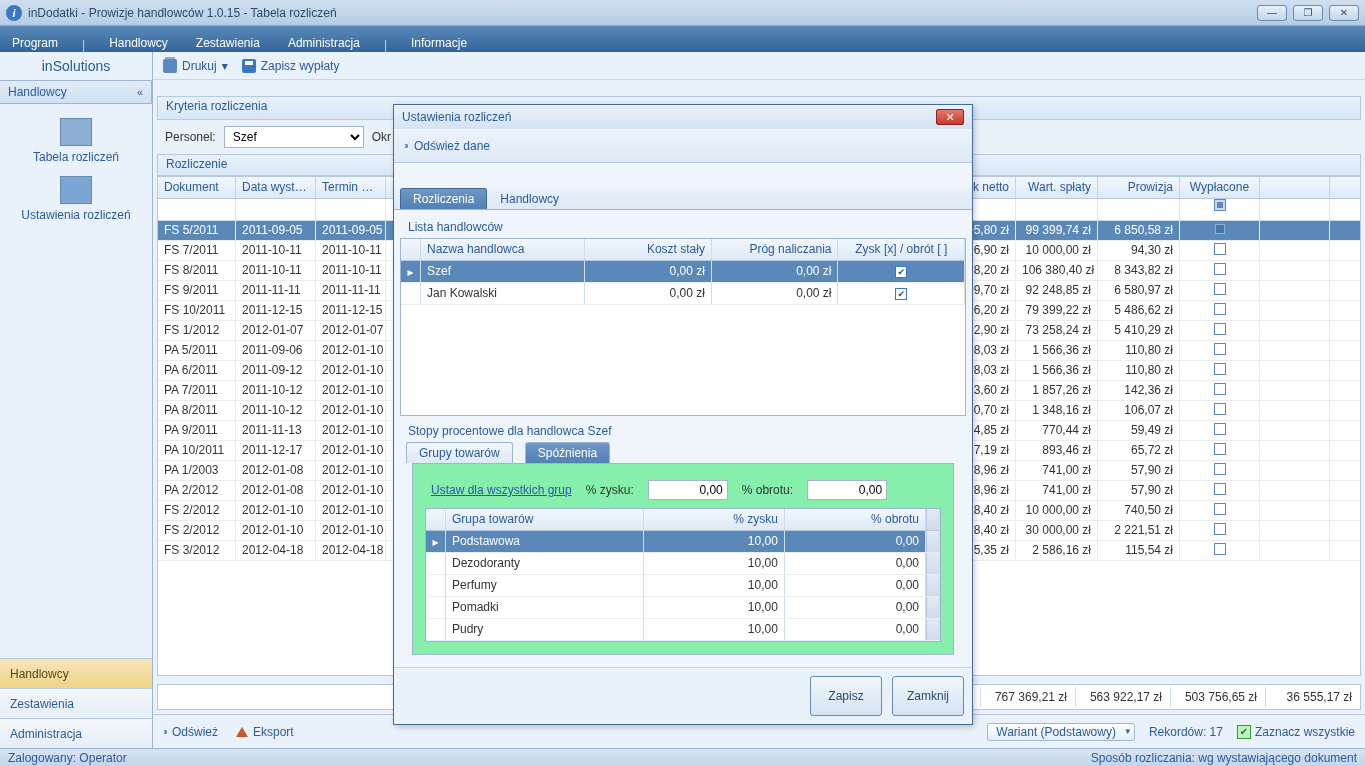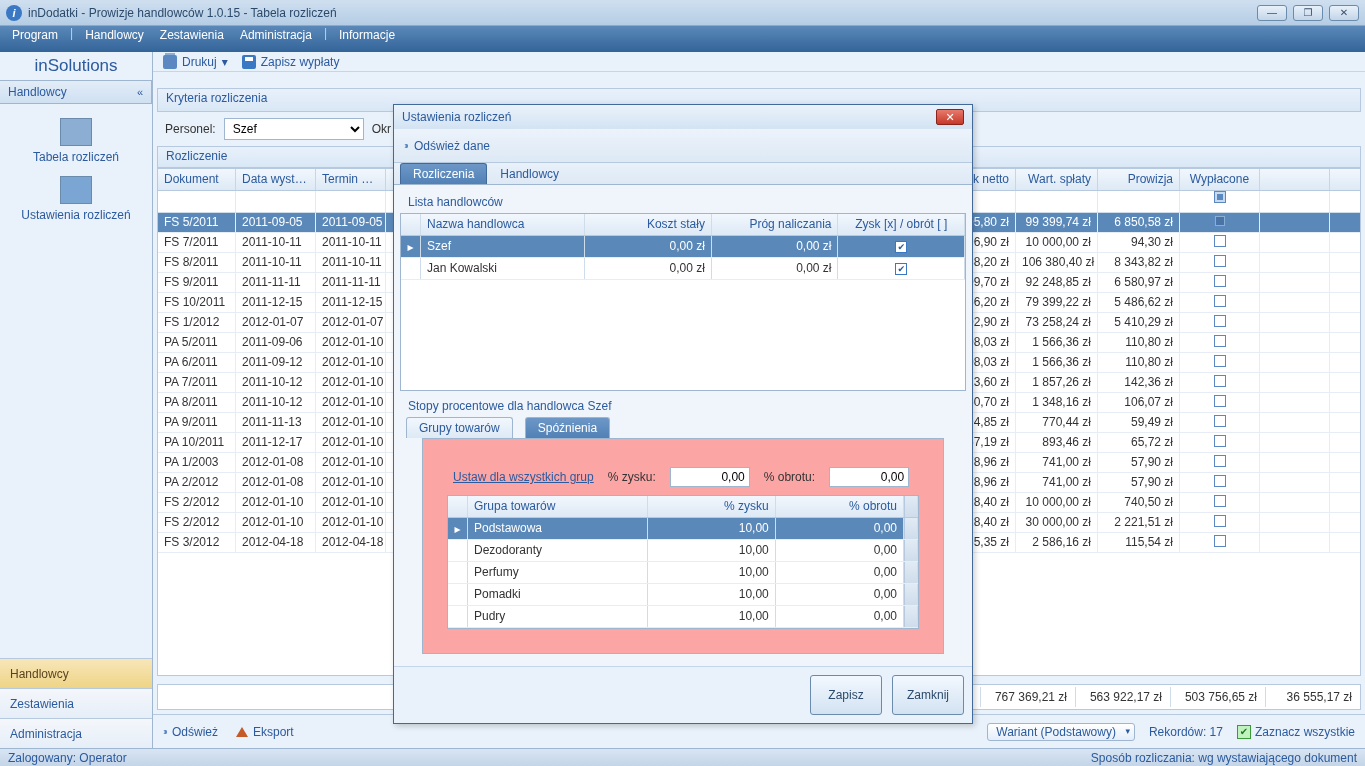--- a/index.html
+++ b/index.html
@@ -4,40 +4,40 @@
 <style>
 * { box-sizing: border-box; margin: 0; padding: 0; font-family: "Segoe UI", Tahoma, sans-serif; font-size: 12px; }
 body { background: #c8d7e8; width: 1365px; height: 766px; overflow: hidden; position: relative; }
 
 .titlebar { height: 26px; background: linear-gradient(#cfdff0,#b5cde4); display: flex; align-items: center; padding: 0 6px; border-bottom: 1px solid #8fa8c4; }
 .titlebar .app-icon { width:16px; height:16px; border-radius:50%; background:#3a78c4; display:flex; align-items:center; justify-content:center; color:#fff; font-weight:bold; font-style:italic; font-size:11px; margin-right:6px; }
 .titlebar-text { color:#2b4a6b; }
 .titlebar-controls { margin-left:auto; display:flex; gap:6px; }
 .winbtn { width:30px; height:16px; border:1px solid #6b8bad; border-radius:3px; background:linear-gradient(#e8f1fa,#c4d5e8); display:flex; align-items:center; justify-content:center; color:#39516b; font-size:10px; cursor:pointer; }
 
-.menubar { height:26px; background: linear-gradient(#5a88b9,#336499); display:flex; align-items:flex-start; padding:0 8px; gap:8px; color:#fff; font-size:13px; }
+.menubar { height:26px; background: linear-gradient(#5a88b9,#336499); display:flex; align-items:flex-end; padding:0 8px; gap:20px; color:#fff; font-size:13px; }
 .menubar .sep { color:#bcd1e6; }
 .menubar-item { padding:2px 4px; cursor:pointer; }
 
 .shell { position: absolute; top:52px; left:0; right:0; bottom:18px; display:flex; }
 
 .leftpanel { width:153px; background:#e9f1fa; border-right:1px solid #9fb6d0; display:flex; flex-direction:column; }
-.brand { height:28px; display:flex; align-items:center; justify-content:center; color:#2b5a9e; font-size:17px; }
+.brand { height:28px; display:flex; align-items:center; justify-content:center; color:#2b5a9e; font-size:14px; }
 .sidebar-header { height:24px; background:linear-gradient(#e2ecf7,#cfe0f2); border:1px solid #9fb6d0; border-left:none; display:flex; align-items:center; padding:0 8px; color:#2b5a9e; font-size:12px; }
 .sidebar-header .collapse { margin-left:auto; font-size:11px; }
 .sidebar-body { flex:1; padding:10px 0; display:flex; flex-direction:column; align-items:flex-start; gap:4px; }
 .side-item { width:100%; text-align:center; color:#2b5a9e; padding:4px 0; cursor:pointer; }
 .side-icon { width:32px; height:28px; margin:0 auto 4px; background:#8daed3; border:1px solid #6b8bad; }
 .side-icon.second { background:#7ba6d3; }
 .sidebar-footer { display:flex; flex-direction:column; }
 .sidefoot-item { height:30px; background:linear-gradient(#f4f7fb,#e6eef8); border-top:1px solid #b7c9de; display:flex; align-items:center; padding:0 10px; color:#2b5a9e; cursor:pointer; }
 .sidefoot-item.active { background:linear-gradient(#f7e6b8,#efd486); color:#5a4420; }
 
 .mainarea { flex:1; display:flex; flex-direction:column; background:#e9f1fa; }
-.toolbar { height:20px; display:flex; align-items:center; gap:14px; padding:0 10px; border-bottom:1px solid #c5d6ea; }
+.toolbar { height:28px; display:flex; align-items:center; gap:14px; padding:0 10px; border-bottom:1px solid #c5d6ea; }
 .toolbar-btn { display:flex; align-items:center; gap:5px; color:#2b5a9e; cursor:pointer; }
 .toolbar .ticon { width:14px; height:14px; display:inline-block; }
 .ticon.print { background:#5c88c1; border-radius:2px; box-shadow:0 -4px 0 -2px #8daed3; }
 .ticon.save { background:#3a78c4; border-radius:2px; position:relative; }
 .ticon.save::after{content:""; position:absolute; left:3px; top:2px; width:8px; height:4px; background:#fff;}
 .ticon.refresh { border:2px solid #5c88c1; border-radius:50%; border-left-color:transparent; }
 .ticon.export { width:0;height:0; border-left:6px solid transparent; border-right:6px solid transparent; border-bottom:10px solid #c45a2a; }
 .criteria { height:24px; background:linear-gradient(#e8f1fb,#d9e7f5); border:1px solid #b7c9de; margin:16px 4px 0; padding:2px 8px; color:#2b5a9e; }
 .criteria-row { padding:6px 12px; display:flex; align-items:center; gap:8px; }
 .criteria-row label{ color:#333; }
@@ -76,21 +76,21 @@
 .selectall{ color:#2b5a9e; display:flex; align-items:center; cursor:pointer;}
 
 .statusbar { position:absolute; bottom:0; left:0; right:0; height:18px; background:linear-gradient(#d8e5f3,#c4d5e8); border-top:1px solid #9fb6d0; display:flex; align-items:center; padding:0 8px; color:#2b5a9e; }
 .statusbar .right-status{ margin-left:auto; color:#2b5a9e;}
 
 
 .dialog { position:absolute; left:393px; top:104px; width:580px; background:#f0f5fb; border:1px solid #416a9a; box-shadow:2px 2px 6px rgba(0,0,0,.2); z-index:20;}
 .dialog-title { height:24px; background:linear-gradient(#eaf2fb,#d3e3f3); display:flex; align-items:center; padding:0 8px; color:#2b5a9e; }
 .dialog-close { margin-left:auto; width:28px; height:16px; background:linear-gradient(#e77a6d,#c63829); border:1px solid #8a231a; border-radius:2px; color:#fff; display:flex; align-items:center; justify-content:center; font-size:11px; cursor:pointer;}
 .dialog-tool { height:34px; display:flex; align-items:center; padding:0 10px; gap:6px; background:linear-gradient(#ecf3fb,#dde9f5); border-bottom:1px solid #b7c9de;}
-.dialog-tabs { height:22px; display:flex; align-items:flex-start; padding:0 6px; background:linear-gradient(#e9f1fa,#dde9f5); border-bottom:1px solid #9fb6d0;}
+.dialog-tabs { height:22px; display:flex; align-items:flex-start; padding:0 6px; background:linear-gradient(#e9f1fa,#dde9f5); border-bottom:1px solid #9fb6d0;margin-top:25px;}
 .dtab{ padding:3px 12px; color:#2b5a9e; border:1px solid transparent; border-bottom:none; border-radius:3px 3px 0 0; cursor:pointer;}
 .dtab.active{ background:linear-gradient(#6d97c7,#5281b6); color:#fff; border-color:#416a9a;}
 .dialog-body{ padding:6px; }
 .panel-header{ padding:4px 8px; color:#2b5a9e; }
 .inner-grid { border:1px solid #9fb6d0; background:#fff; }
 .inner-grid .head, .inner-grid .r { display:grid; }
 .traders .head, .traders .r { grid-template-columns: 20px 1.3fr 1fr 1fr 1fr; }
 .inner-grid .head{ background:linear-gradient(#f2f7fd,#dde9f5); height:22px; border-bottom:1px solid #b7c9de;}
 .inner-grid .head>div, .inner-grid .r>div{ border-right:1px solid #cfdcea; padding:3px 6px; color:#2b5a9e;}
 .inner-grid .r>div{ color:#333; }
@@ -98,21 +98,21 @@
 .inner-grid .r.sel{ background:#5a88b9; }
 .inner-grid .r.sel>div{ color:#fff; }
 .rowmark{ display:flex; align-items:center; justify-content:center;}
 .ckmark{ display:flex; align-items:center; justify-content:center;}
 .cksq{ width:12px; height:12px; border:1px solid #3a78c4; background:#fff; display:flex; align-items:center; justify-content:center; color:#2b5a9e; font-size:9px;}
 
 .stopy-header{ padding:8px 8px 4px; color:#2b5a9e;}
 .subtabs{ display:flex; gap:12px; padding:0 6px;}
 .stab{ padding:3px 12px; background:linear-gradient(#f2f7fd,#dde9f5); border:1px solid #9fb6d0; border-bottom:none; border-radius:3px 3px 0 0; color:#2b5a9e; cursor:pointer;}
 .stab.active{ background:linear-gradient(#6d97c7,#5281b6); color:#fff; }
-.subpanel{ border:1px solid #9fb6d0; margin:0 22px 6px; background:#fca5a5; padding:24px;}
+.subpanel{ border:1px solid #9fb6d0; margin:0 12px 6px; background:#86efac; padding:12px;}
 .linkrow{ display:flex; align-items:center; gap:14px; padding:4px 6px 8px;}
 .linkrow a{ color:#2b5a9e; text-decoration:underline; cursor:pointer;}
 .linkrow .lbl{ color:#333; }
 .ninput{ width:80px; height:20px; border:1px solid #9fb6d0; text-align:right; padding:0 4px; background:#fff;}
 .groups .head, .groups .r{ grid-template-columns: 20px 1.4fr 1fr 1fr 14px;}
 .scrollbar-col{ background:linear-gradient(#e1ebf6,#cfdcea); border-left:1px solid #b7c9de;}
 .dialog-buttons{ display:flex; justify-content:flex-end; gap:10px; padding:8px; border-top:1px solid #c5d6ea; background:#e9f1fa;}
 .btn{ width:72px; height:40px; border:1px solid #6b8bad; border-radius:3px; background:linear-gradient(#f2f8fe,#d3e2f2); color:#2b4a6b; cursor:pointer;}
 </style>
 </head>

